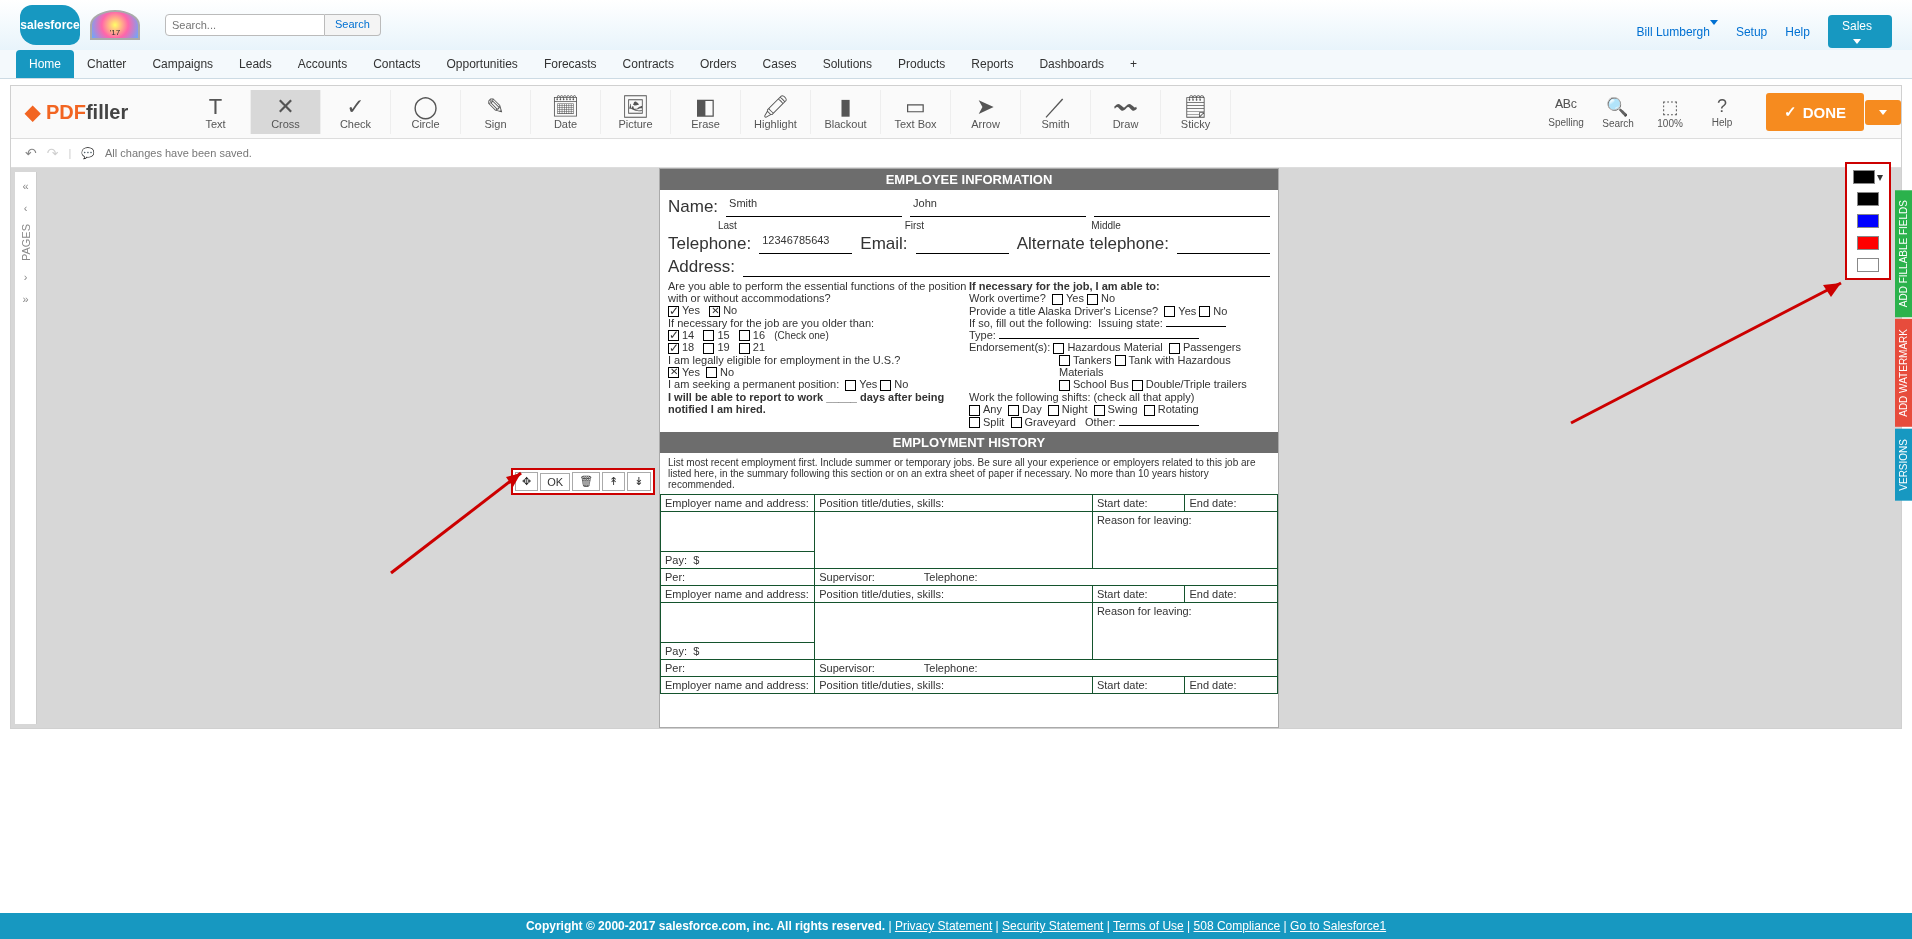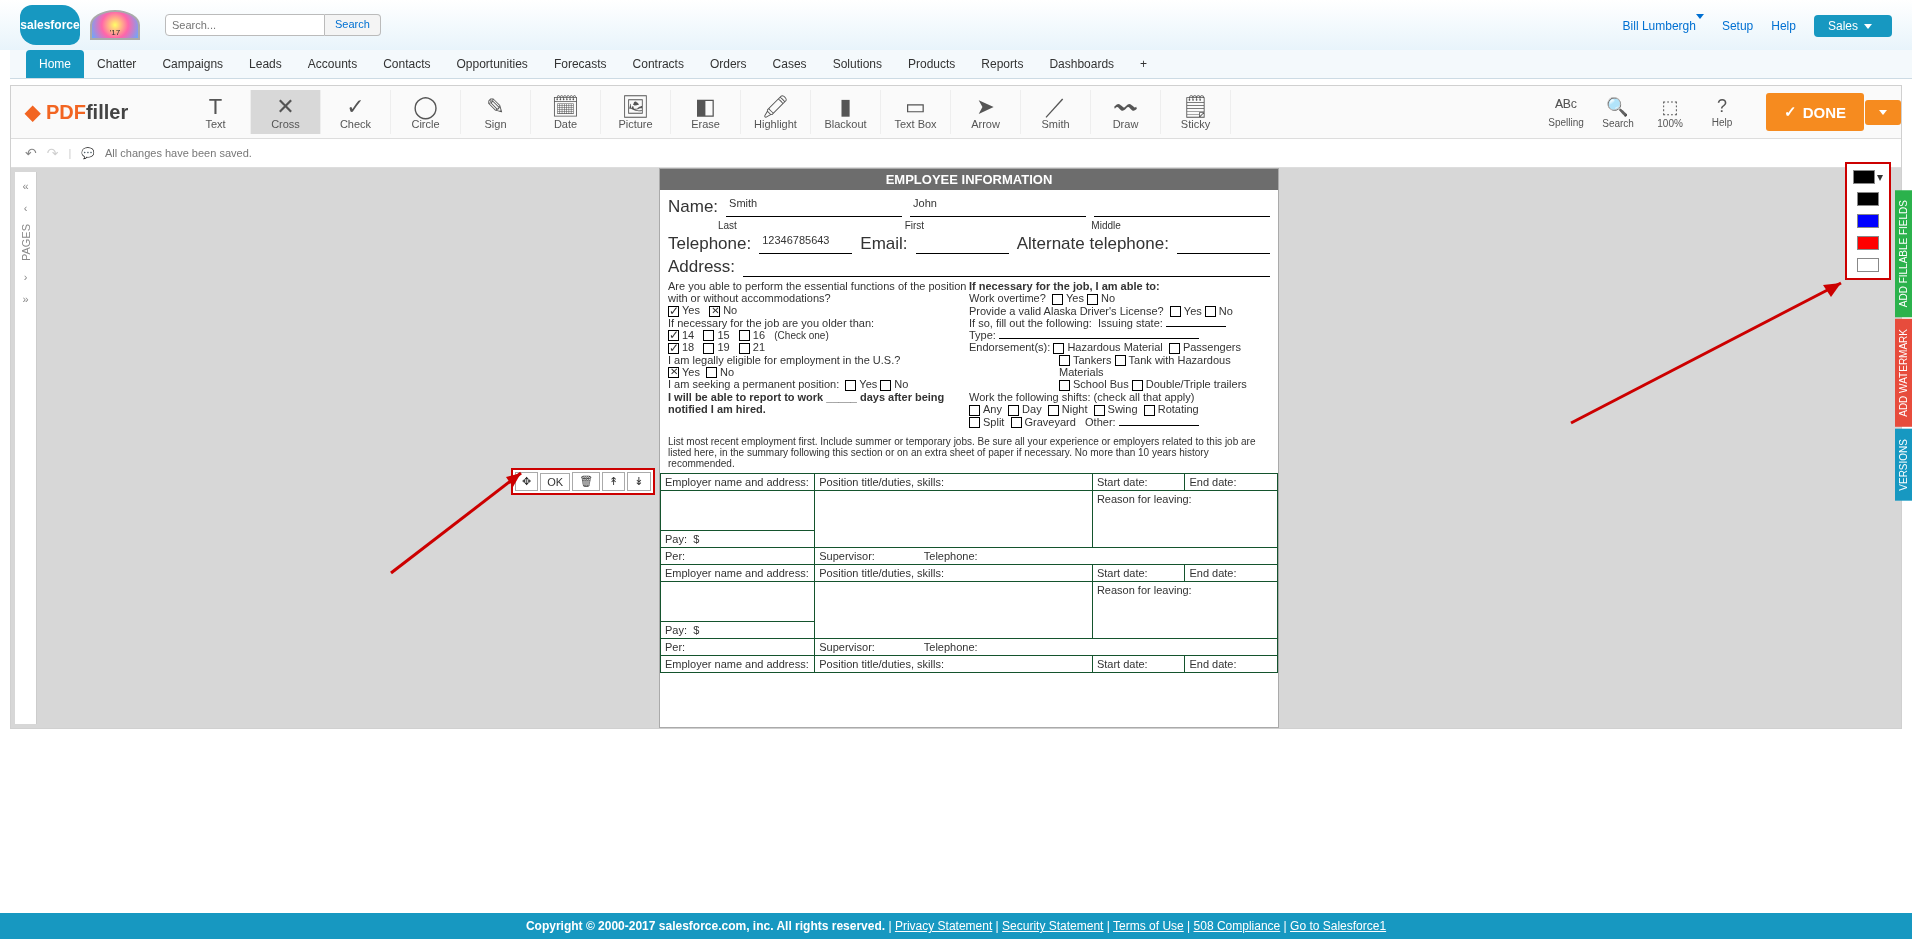--- a/index.html
+++ b/index.html
@@ -6,26 +6,26 @@
 body { background:#fff; font-size:12px; color:#333; }
 
 
 .sf-topbar { height:50px; background:linear-gradient(#fff,#e8f4fb); position:relative; padding:5px 20px; display:flex; align-items:center;}
 .sf-logo { width:60px; height:40px; background:#1798c1; border-radius:12px 18px 10px 16px; position:relative; color:#fff; font-size:12px; font-weight:bold; display:flex; align-items:center; justify-content:center;}
 .sf-lol { width:50px; height:30px; margin-left:10px; background:radial-gradient(circle,#ff6,#f6a,#6af); border-radius:50% 50% 0 0; border:2px solid #aaa; font-size:8px; text-align:center; padding-top:16px;}
 .sf-search { margin-left:25px; display:flex;}
 .sf-search input { width:160px; height:22px; border:1px solid #bbb; border-radius:4px 0 0 4px; padding:0 6px; font-size:11px;}
 .sf-search a { padding:3px 10px; border:1px solid #bbb; border-left:none; border-radius:0 4px 4px 0; color:#0070d2; font-size:11px; background:#f4f4f4;}
 .sf-right { position:absolute; right:20px; top:15px; display:flex; gap:18px; font-size:12px; color:#0070d2; align-items:center;}
-.sf-sales { background:#1798c1; color:#fff; padding:4px 20px 4px 14px; border-radius:4px; display:flex; align-items:center; gap:6px;}
+.sf-sales { background:#1798c1; color:#fff; padding:4px 20px 4px 14px; border-radius:4px; display:flex; align-items:center; gap:6px;flex-direction:column;}
 .sf-triangle { width:0;height:0;border-left:4px solid transparent;border-right:4px solid transparent;border-top:5px solid #fff;}
 .sf-tri-dark{ width:0;height:0;border-left:4px solid transparent;border-right:4px solid transparent;border-top:5px solid #0070d2;}
 
 
-.sf-tabs { background:#f4f9fc; border-bottom:1px solid #cddbe4; display:flex; padding-left:16px;margin-left:10px; }
+.sf-tabs { background:#f4f9fc; border-bottom:1px solid #cddbe4; display:flex; padding-left:16px; }
 .sf-tab { padding:7px 13px; font-size:12px; color:#333; cursor:pointer;}
 .sf-tab.active { background:#1798c1; color:#fff; border-radius:4px 4px 0 0;}
 
 
 .pf-shell { margin:6px 10px 0; border:1px solid #d0d0d0; background:#fff;}
 .pf-toolbar { display:flex; align-items:center; border-bottom:1px solid #ddd; background:#fafafa;}
 .pf-brand { width:170px; padding:14px; font-size:20px; font-weight:600; color:#f26522;}
 .pf-brand b{color:#444;}
 .pf-tools { display:flex; flex:1;}
 .pf-tool { width:70px; text-align:center; padding:6px 0 4px; font-size:11px; color:#555; cursor:pointer; border-right:1px solid #eee;}
@@ -278,21 +278,21 @@
                 <span class="cb"></span><span>21</span>
               </div>
               <div><span>I am legally eligible for employment in the U.S.?</span></div>
               <div><span class="cb x"></span><span>Yes</span>&nbsp;&nbsp;<span class="cb"></span><span>No</span></div>
               <div><span>I am seeking a permanent position:</span>&nbsp; <span class="cb"></span><span>Yes</span>&nbsp;<span class="cb"></span><span>No</span></div>
               <div class="bold">I will be able to report to work _____ days after being notified I am hired.</div>
             </div>
             <div class="colR">
               <div class="bold">If necessary for the job, I am able to:</div>
               <div><span>Work overtime?</span> &nbsp;<span class="cb"></span><span>Yes</span>&nbsp;<span class="cb"></span><span>No</span></div>
-              <div><span>Provide a valid Alaska Driver's License?</span> &nbsp;<span class="cb"></span><span>Yes</span>&nbsp;<span class="cb"></span><span>No</span></div>
+              <div><span>Provide a title Alaska Driver's License?</span> &nbsp;<span class="cb"></span><span>Yes</span>&nbsp;<span class="cb"></span><span>No</span></div>
               <div><span>If so, fill out the following:</span>&nbsp;&nbsp;<span>Issuing state:</span> <span class="under" style="display:inline-block;width:60px"></span></div>
               <div><span>Type:</span> <span class="under" style="display:inline-block;width:200px"></span></div>
               <div><span>Endorsement(s):</span>
                 <span class="cb"></span><span>Hazardous Material</span>&nbsp;
                 <span class="cb"></span><span>Passengers</span></div>
               <div style="padding-left:90px"><span class="cb"></span><span>Tankers</span>&nbsp;<span class="cb"></span><span>Tank with Hazardous Materials</span></div>
               <div style="padding-left:90px"><span class="cb"></span><span>School Bus</span>&nbsp;<span class="cb"></span><span>Double/Triple trailers</span></div>
               <div><span>Work the following shifts: (check all that apply)</span></div>
               <div>
                 <span class="cb"></span><span>Any</span>&nbsp;
@@ -302,20 +302,21 @@
                 <span class="cb"></span><span>Rotating</span>
               </div>
               <div>
                 <span class="cb"></span><span>Split</span>&nbsp;
                 <span class="cb"></span><span>Graveyard</span>&nbsp;&nbsp;
                 <span>Other:</span> <span class="under" style="display:inline-block;width:80px"></span>
               </div>
             </div>
           </div>
         </div>
+        <div class="doc-bar">EMPLOYMENT HISTORY</div>
         <div class="doc-inner tiny">List most recent employment first. Include summer or temporary jobs. Be sure all your experience or employers related to this job are listed here, in the summary following this section or on an extra sheet of paper if necessary. No more than 10 years history recommended.</div>
         <table class="emp-table">
           <tbody>
               <tr>
                 <td style="width:25%"><span>Employer name and address:</span></td>
                 <td style="width:45%"><span>Position title/duties, skills:</span></td>
                 <td style="width:15%"><span>Start date:</span></td>
                 <td style="width:15%"><span>End date:</span></td>
               </tr>
           <tr>

